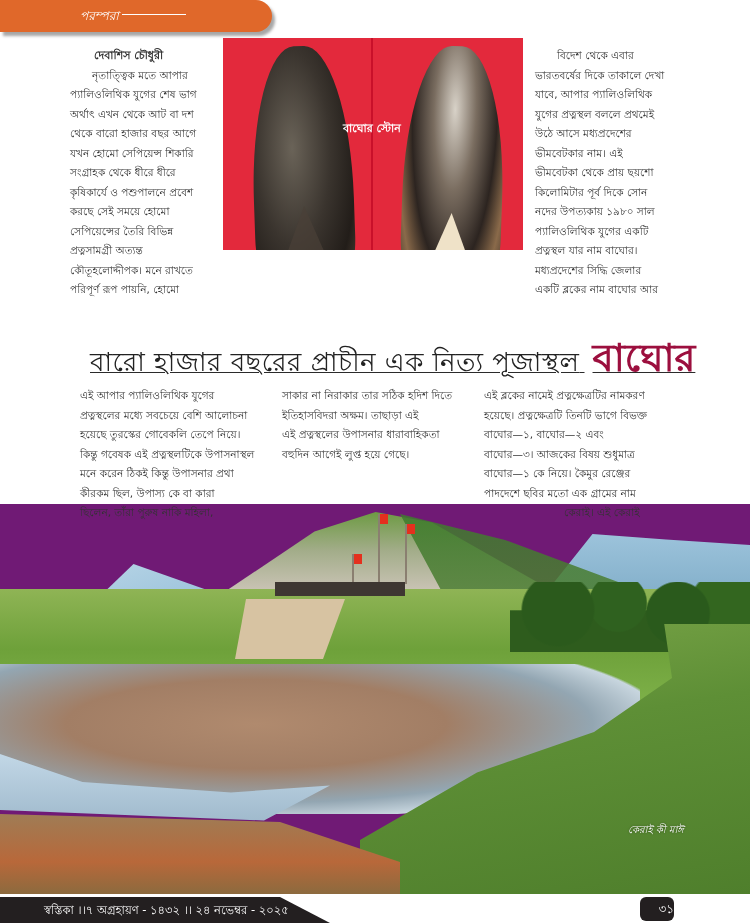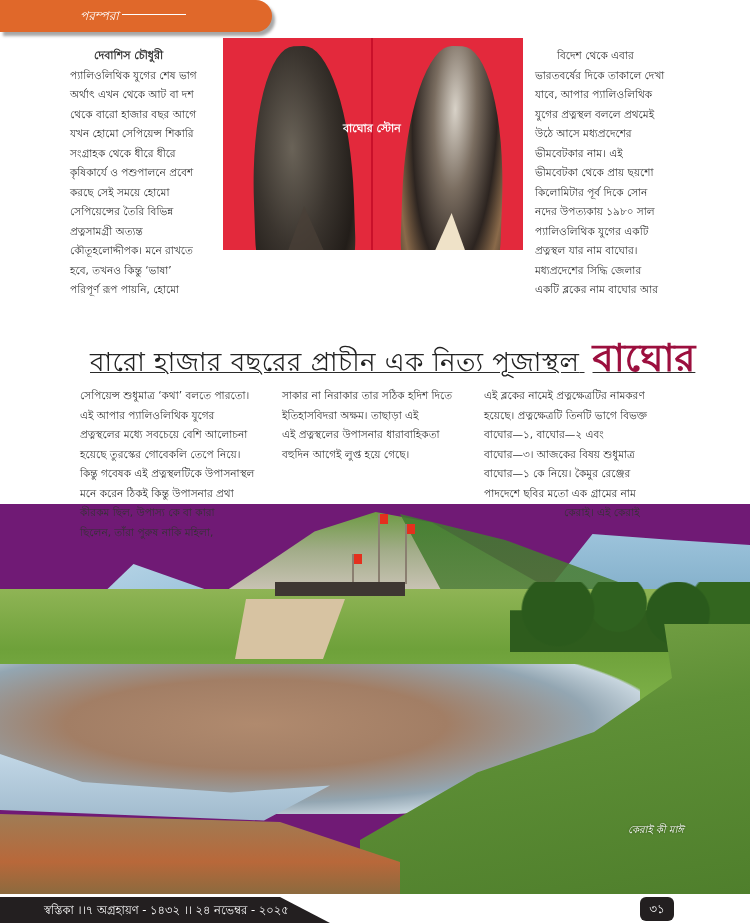--- a/index.html
+++ b/index.html
@@ -126,44 +126,44 @@
   .row2 { position: absolute; top: 386px; font-size: 10.5px; line-height: 19.5px; color: #333; }
 
   
   .footer-bar {
     position: absolute; left: 0; top: 897px; width: 330px; height: 26px; background: #231f20;
     clip-path: polygon(0 0, 280px 0, 330px 100%, 0 100%);
   }
   .footer-bar .text { position: absolute; left: 44px; top: 5px; color: #fff; font-size: 11.5px; white-space: nowrap; }
   .page-badge {
     position: absolute; left: 640px; top: 897px; width: 34px; height: 24px; background: #231f20;
-    border-radius: 6px; color: #fff; font-size: 12px; text-align: center; line-height: 24px;
+    border-radius: 6px; color: #fff; font-size: 12px; text-align: right; line-height: 24px;
   }
 </style>
 </head>
 <body>
 
 <div class="section-pill">
   <span class="label">পরম্পরা</span>
   <span class="rule"></span>
 </div>
 
 <div class="col-text" style="left:70px; top:46px; width:150px;">
   <p class="byline">দেবাশিস চৌধুরী</p>
+  <p style="padding-left:22px">নৃতাত্ত্বিক মতে আপার</p>
   <p>প্যালিওলিথিক যুগের শেষ ভাগ</p>
   <p>অর্থাৎ এখন থেকে আট বা দশ</p>
   <p>থেকে বারো হাজার বছর আগে</p>
   <p>যখন হোমো সেপিয়েন্স শিকারি</p>
   <p>সংগ্রাহক থেকে ধীরে ধীরে</p>
   <p>কৃষিকার্যে ও পশুপালনে প্রবেশ</p>
   <p>করছে সেই সময়ে হোমো</p>
   <p>সেপিয়েন্সের তৈরি বিভিন্ন</p>
   <p>প্রত্নসামগ্রী অত্যন্ত</p>
   <p>কৌতূহলোদ্দীপক। মনে রাখতে</p>
-  <p>হবে, তখনও কিন্তু ‘ভাষা’</p>
   <p>পরিপূর্ণ রূপ পায়নি, হোমো</p>
 </div>
 
 <div class="stone-photo">
   <div class="half-divider"></div>
   <div class="stone left">
       <div class="tri"></div>
     </div>
   <div class="stone right">
       <div class="tri"></div>
@@ -205,21 +205,20 @@
   <div class="trees-right"></div>
   <div class="dirt-slope"></div>
   <div class="stream"></div>
   <div class="water-pool"></div>
   <div class="grass-right"></div>
   <div class="soil-bottom"></div>
   <span class="photo-caption">কেরাই কী মাঈ</span>
 </div>
 
 <div class="row2" style="left:80px; width:200px;">
-  <p>সেপিয়েন্স শুধুমাত্র ‘কথা’ বলতে পারতো।</p>
   <p>এই আপার প্যালিওলিথিক যুগের</p>
   <p>প্রত্নস্থলের মধ্যে সবচেয়ে বেশি আলোচনা</p>
   <p>হয়েছে তুরস্কের গোবেকলি তেপে নিয়ে।</p>
   <p>কিন্তু গবেষক এই প্রত্নস্থলটিকে উপাসনাস্থল</p>
   <p>মনে করেন ঠিকই কিন্তু উপাসনার প্রথা</p>
   <p>কীরকম ছিল, উপাস্য কে বা কারা</p>
   <p>ছিলেন, তাঁরা পুরুষ নাকি মহিলা,</p>
 </div>
 <div class="row2" style="left:282px; width:200px;">
   <p>সাকার না নিরাকার তার সঠিক হদিশ দিতে</p>

